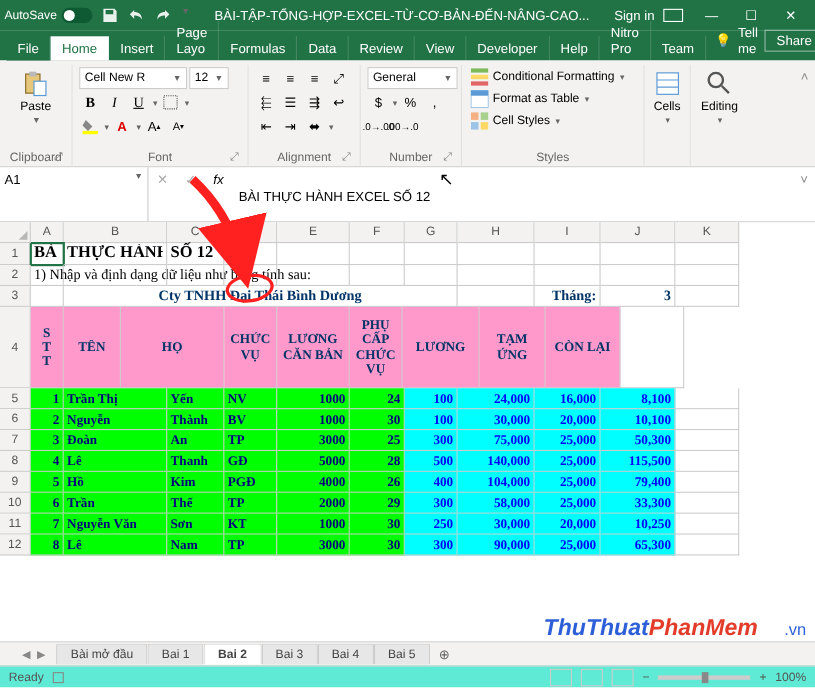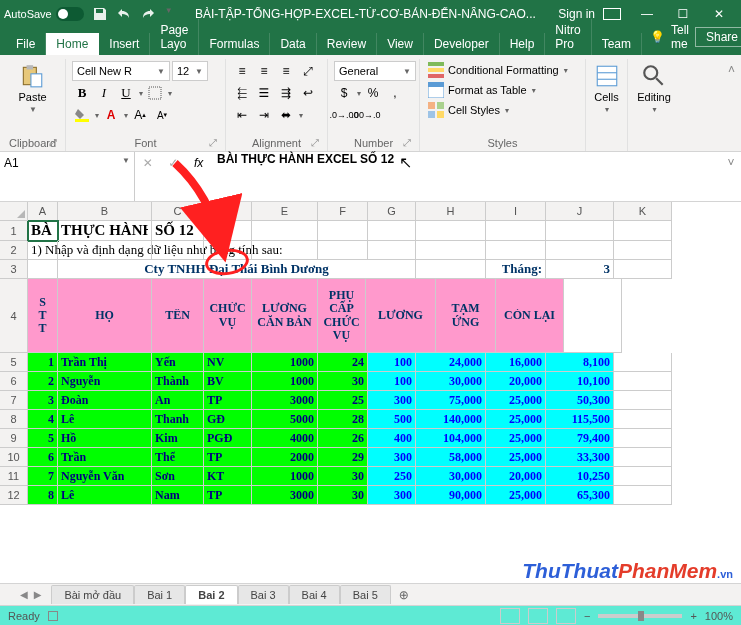--- a/index.html
+++ b/index.html
@@ -43,21 +43,21 @@
 .smallbtn.italic { font-style: italic; font-family: Georgia; font-size: 13px; }
 .smallbtn.under { text-decoration: underline; font-family: Georgia; font-size: 13px; }
 .ico16 { width: 16px; height: 16px; }
 .dd { font-size: 8px; color: #666; padding-left: 1px; }
 .style-item { display: flex; align-items: center; gap: 4px; font-size: 11px; padding: 1px 2px; }
 
 
 .namebar { display: flex; border-bottom: 1px solid #d4d4d4; height: 50px; }
 .namebox { width: 135px; border-right: 1px solid #ccc; padding: 4px; display: flex; align-items: flex-start; justify-content: space-between; }
 .fxbtns { width: 76px; display: flex; align-items: flex-start; padding-top: 4px; justify-content: space-around; }
-.fbar-text { flex: 1; padding: 0 6px; font-size: 12px; font-weight: bold; }
+.fbar-text { flex: 1; padding: 20px 6px; font-size: 12px; }
 .fbar-expand { width: 20px; display: flex; align-items: flex-start; justify-content: center; padding-top: 4px; color: #888; }
 
 
 .grid-wrap { position: relative; }
 .grid-corner { display: flex; }
 .selectall { width: 28px; height: 19px; border-right: 1px solid #ccc; border-bottom: 1px solid #ccc; background: #f3f2f1; position: relative; }
 .selectall::after { content: ""; position: absolute; right: 2px; bottom: 2px; border-left: 8px solid transparent; border-bottom: 8px solid #b7b7b7; }
 .colheaders { display: flex; flex: 1; }
 .colhead { height: 19px; border-right: 1px solid #ccc; border-bottom: 1px solid #ccc; background: #f3f2f1; text-align: center; font-size: 11px; color: #555; display: flex; align-items: center; justify-content: center; }
 .row { display: flex; }
@@ -90,21 +90,21 @@
 .zoomslider::after { content: ""; position: absolute; left: 40px; top: -3px; width: 6px; height: 10px; background: #888; }
 
 
 .arrow-anno { position: absolute; top: 155px; left: 160px; width: 100px; height: 120px; pointer-events: none; }
 .red-circle { position: absolute; top: 249px; left: 205px; width: 44px; height: 26px; border: 3px solid #ff2020; border-radius: 50%; transform: rotate(-8deg); pointer-events: none; }
 
 
 .watermark { position: absolute; bottom: 22px; right: 8px; font-size: 21px; font-weight: bold; font-style: italic; font-family: Arial, sans-serif; }
 .watermark .b { color: #2d5fd8; }
 .watermark .r { color: #e43c2a; }
-.watermark .suffix { font-size: 11px; font-style: normal; font-weight: bold; color: #2d5fd8; }
+.watermark .suffix { font-size: 15px; font-style: normal; font-weight: normal; color: #2d5fd8; margin-left: 24px; }
 
 
 .cA { width: 30px; } .cB { width: 94px; } .cC { width: 52px; } .cD { width: 48px; }
 .cE { width: 66px; } .cF { width: 50px; } .cG { width: 48px; } .cH { width: 70px; }
 .cI { width: 60px; } .cJ { width: 68px; } .cK { width: 58px; }
 </style>
 </head>
 <body>
 
 <div class="titlebar">
@@ -397,22 +397,22 @@
         <div class="cell cJ r3-month" style="height: 19px;">
           <span class="celltext">3</span>
         </div>
         <div class="cell cK" style="height: 19px;"></div>
       </div>
       <div class="row">
         <div class="rowhead" style="height: 74px;">4</div>
         <div class="cell cA hdr-pink" style="white-space: pre-line; height: 74px;"><span class="celltext">S
 T
 T</span></div>
+        <div class="cell cC hdr-pink" style="white-space: pre-line; height: 74px;"><span class="celltext">TÊN</span></div>
         <div class="cell cB hdr-pink" style="white-space: pre-line; height: 74px;"><span class="celltext">HỌ</span></div>
-        <div class="cell cC hdr-pink" style="white-space: pre-line; height: 74px;"><span class="celltext">TÊN</span></div>
         <div class="cell cD hdr-pink" style="white-space: pre-line; height: 74px;"><span class="celltext">CHỨC VỤ</span></div>
         <div class="cell cE hdr-pink" style="white-space: pre-line; height: 74px;"><span class="celltext">LƯƠNG CĂN BẢN</span></div>
         <div class="cell cG hdr-pink" style="white-space: pre-line; height: 74px;"><span class="celltext">PHỤ CẤP CHỨC VỤ</span></div>
         <div class="cell cH hdr-pink" style="white-space: pre-line; height: 74px;"><span class="celltext">LƯƠNG</span></div>
         <div class="cell cI hdr-pink" style="white-space: pre-line; height: 74px;"><span class="celltext">TẠM ỨNG</span></div>
         <div class="cell cJ hdr-pink" style="white-space: pre-line; height: 74px;"><span class="celltext">CÒN LẠI</span></div>
         <div class="cell cK" style="height: 74px;"></div>
       </div>
       <div class="row">
         <div class="rowhead" style="height: 19px;">5</div>

